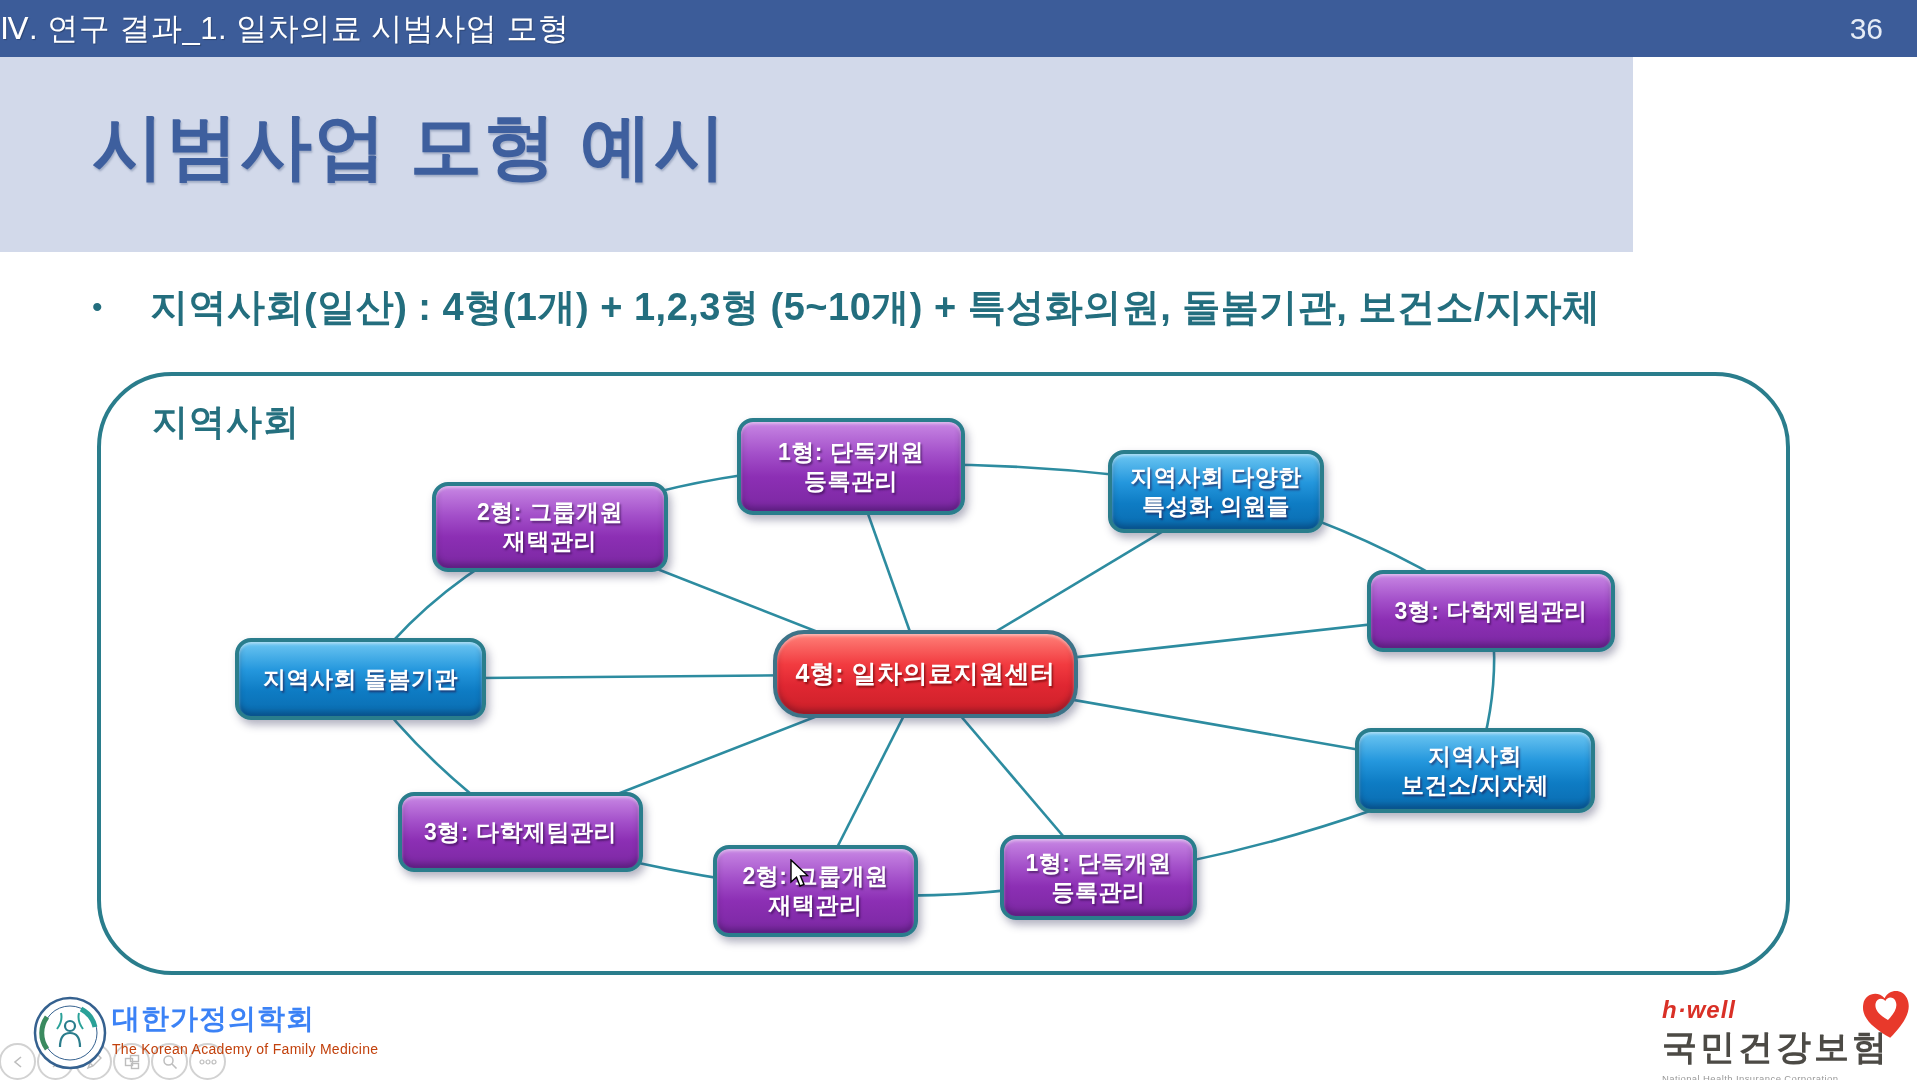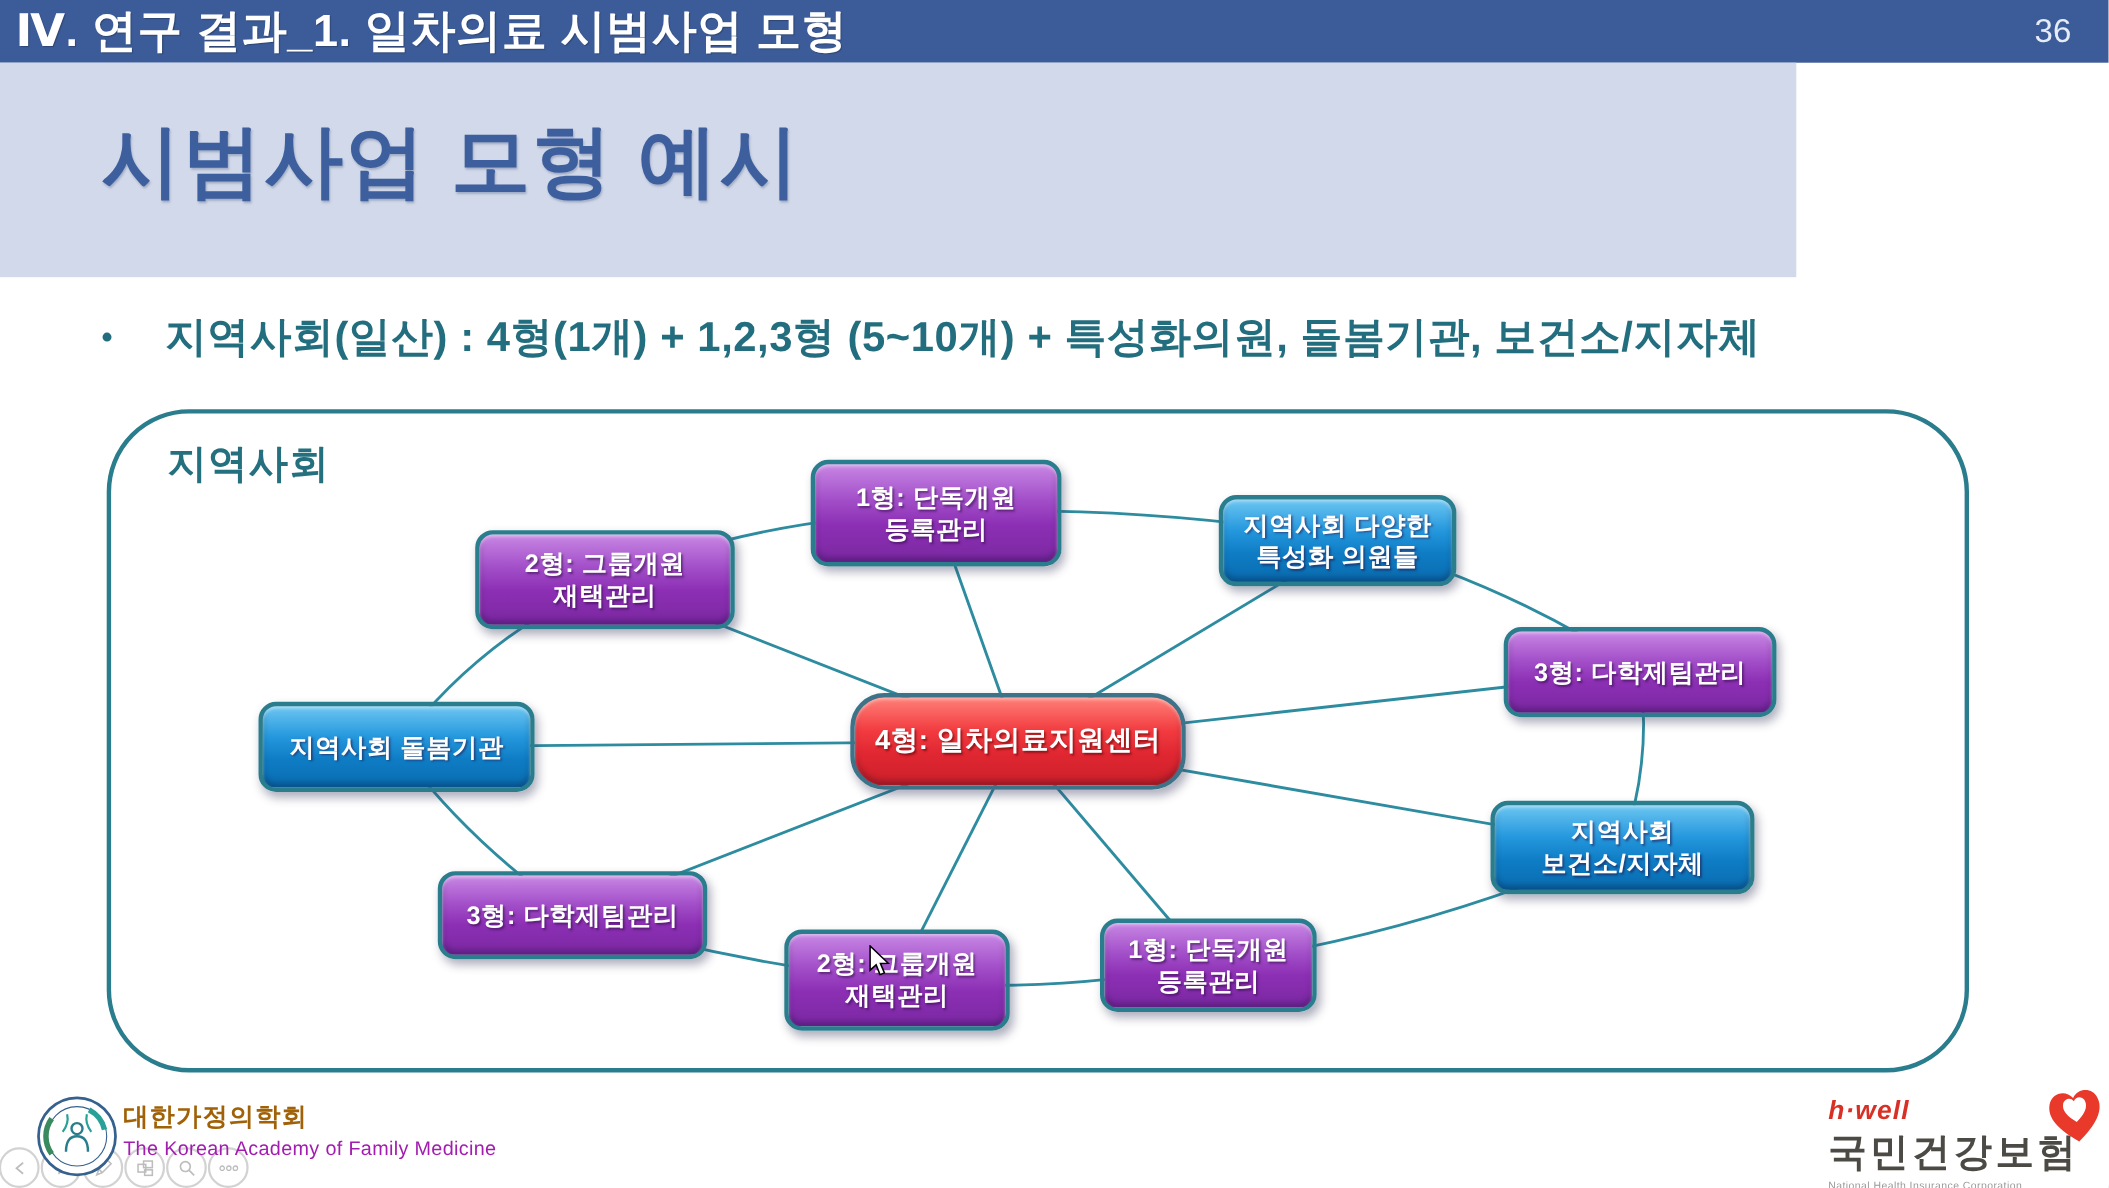--- a/index.html
+++ b/index.html
@@ -3,21 +3,21 @@
 <meta charset="utf-8">
 <style>
   * { margin:0; padding:0; box-sizing:border-box; }
   html,body { width:1917px; height:1080px; overflow:hidden; background:#fff;
               font-family:"Liberation Sans","DejaVu Sans",sans-serif; }
   .slide { position:relative; width:1917px; height:1080px; background:#fff; border-bottom:2px solid #c9c9c9; }
 
   
   .header { position:absolute; left:0; top:0; width:1917px; height:57px;
             background:#3c5c99; display:flex; align-items:center; justify-content:space-between; }
-  .header-title { color:#ffffff; font-weight:bold; font-size:41px; padding-left:14px; letter-spacing:0.5px;
+  .header-title { color:#ffffff; font-weight:normal; font-size:31px; padding-left:0; letter-spacing:0.5px;
                   text-shadow:1px 1px 1px rgba(0,0,0,.25); white-space:nowrap; }
   .page-number { color:#e6ecf6; font-size:30px; padding-right:34px; font-weight:400; }
 
   
   .title-band { position:absolute; left:0; top:57px; width:1633px; height:195px; background:#d2d9ea; }
   .slide-title { position:absolute; left:92px; top:42px; color:#3e5f9e; font-weight:bold;
                  font-size:72px; letter-spacing:2px; text-shadow:1px 2px 2px rgba(70,90,130,.35); white-space:nowrap; }
 
   
   .bullet-row { position:absolute; left:92px; top:283px; width:1800px; display:flex; align-items:flex-start; }
@@ -64,22 +64,22 @@
 
   .viewer-controls { position:absolute; left:0; top:1043px; height:37px; }
   .ctl-btn { position:absolute; width:37px; height:37px; border:2px solid #d2d2d2; border-radius:50%;
              background:rgba(255,255,255,.85); display:flex; align-items:center; justify-content:center;
              color:#bdbdbd; }
   .ctl-0 { left:-1px; }  .ctl-1 { left:37px; } .ctl-2 { left:75px; }
   .ctl-3 { left:113px; } .ctl-4 { left:151px; } .ctl-5 { left:189px; }
 
   .kafm-logo { position:absolute; left:33px; top:993px; }
   .kafm-text-block { position:absolute; left:112px; top:1000px; }
-  .kafm-name { color:#a16207; font-weight:bold; font-size:23px; letter-spacing:1px; }
-  .kafm-sub  { color:#a21caf; font-size:18px; margin-top:3px; letter-spacing:0.3px; }
+  .kafm-name { color:#3b82f6; font-weight:bold; font-size:28px; letter-spacing:1px; }
+  .kafm-sub  { color:#c2410c; font-size:14px; margin-top:3px; letter-spacing:0.3px; }
 
   .nhis-block { position:absolute; left:1662px; top:996px; }
   .nhis-brand { color:#d93026; font-weight:bold; font-style:italic; font-size:24px; letter-spacing:1px; }
   .nhis-name  { color:#4c4a45; font-weight:bold; font-size:35px; letter-spacing:3px; margin-top:0px; }
   .nhis-sub   { color:#9a9a9a; font-size:9.5px; letter-spacing:0.4px; margin-top:2px; }
   .nhis-heart { position:absolute; left:1858px; top:986px; }
 </style>
 </head>
 <body>
 

